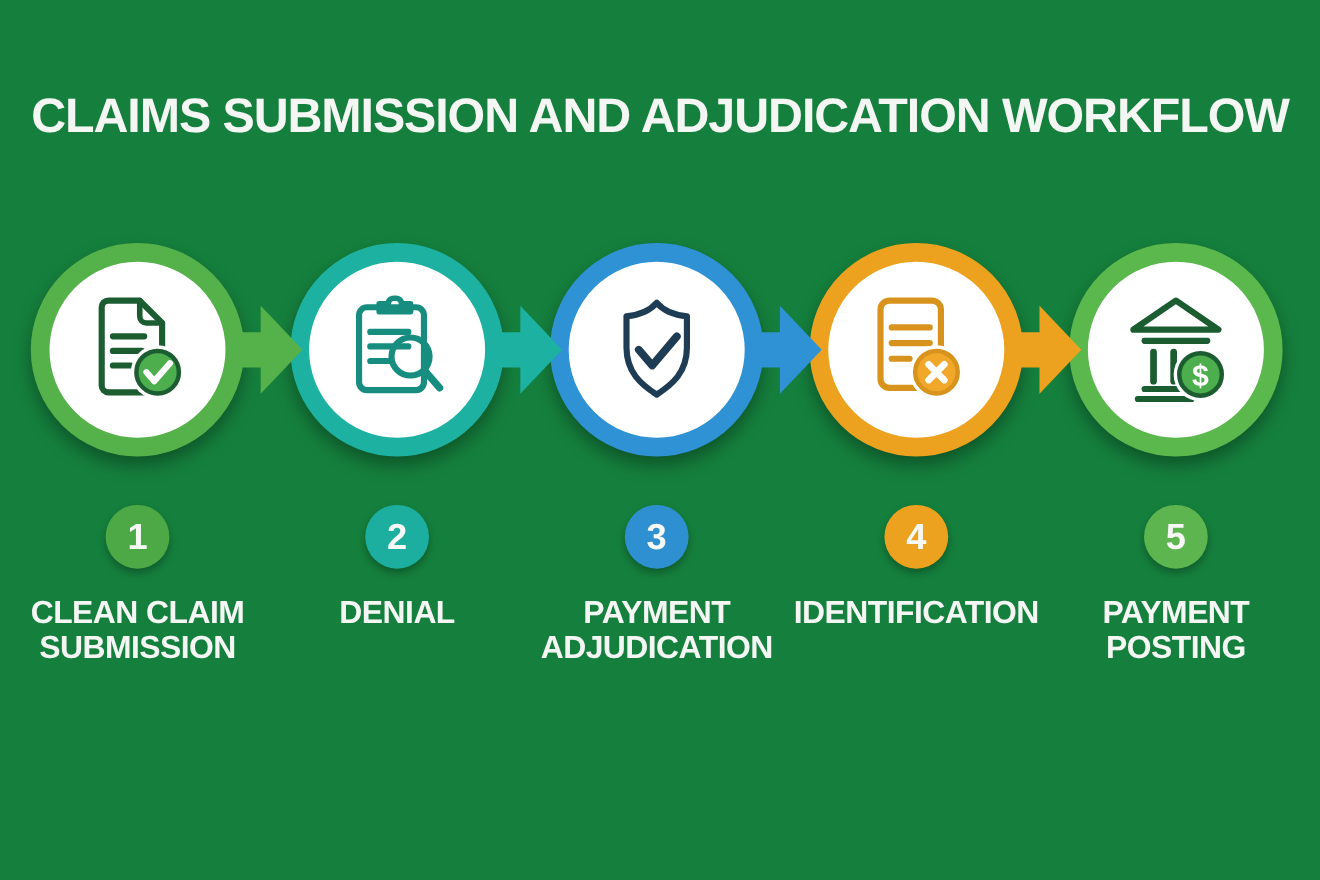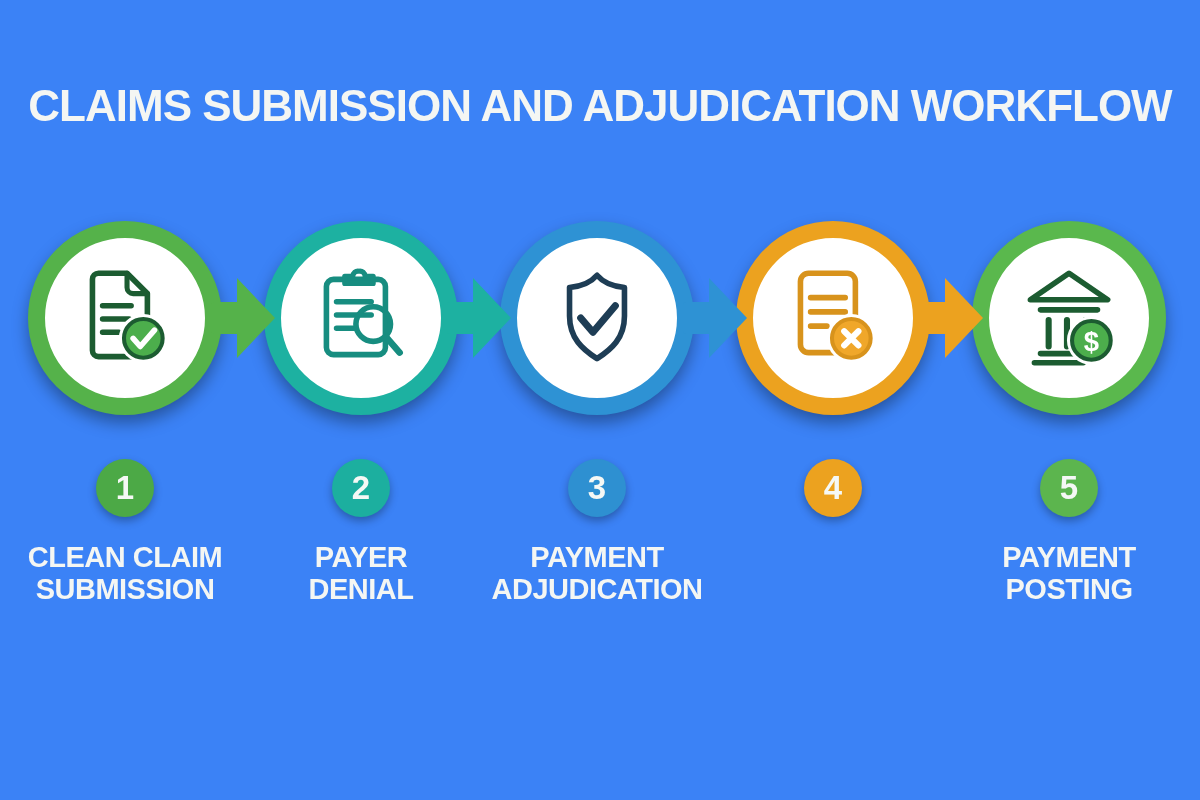--- a/index.html
+++ b/index.html
@@ -1,19 +1,19 @@
 <!DOCTYPE html>
 <html><head>
 <meta charset="utf-8">
 <style>
   html,body{margin:0;padding:0;background:#0c2d15;}
   *{box-sizing:border-box;}
   #page{
     position:relative;width:1200px;height:800px;overflow:hidden;
-    background:#3b82f6;
+    background:#15803d;
     font-family:"Liberation Sans", sans-serif;
   }
   .title{
     position:absolute;top:80px;left:0;width:1200px;
     text-align:center;color:#f4f6f3;font-size:44px;font-weight:bold;
     letter-spacing:-1px;line-height:52px;white-space:nowrap;
   }
   .step{position:absolute;top:0;width:236px;height:800px;}
   .circle{
     position:absolute;top:221px;left:21px;width:194px;height:194px;
@@ -71,21 +71,20 @@
       <svg width="118" height="118" viewBox="0 0 116 116">
         <rect class="icon-stroke" stroke-width="5.5" x="24" y="20" width="58" height="74" rx="7"></rect>
         <path class="icon-stroke" stroke-width="5" fill="#ffffff" d="M42,24 v-7 h8 a5,5 0 0 1 6,-5 a5,5 0 0 1 6,5 h8 v7 Z"></path>
         <path class="icon-stroke" stroke-width="5.5" d="M34,42 H68 M34,55 H68 M34,68 H52"></path>
         <circle class="icon-stroke" stroke-width="5.5" fill="#ffffff" cx="70" cy="64" r="17"></circle>
         <path class="icon-stroke" stroke-width="6.5" d="M83,77 L96,92"></path>
       </svg>
     </div>
     <div class="badge">2</div>
     <div class="label">
-      <div>PAYER</div>
       <div>DENIAL</div>
     </div>
   </div>
 
   <div class="step" style="left: 479px; --ring: #2e92d4; --icon: #1e3d55; --badge: #2e90d1; --accent: #2e92d4;">
     <div class="circle">
       <svg width="118" height="118" viewBox="0 0 116 116">
         <path class="icon-stroke" stroke-width="5.5" d="M58,16 C52,23 43,27 31,28 V56 c0,22 13,33 27,42 14,-9 27,-20 27,-42 V28 C73,27 64,23 58,16 Z"></path>
         <path class="icon-stroke" stroke-width="7" d="M42,58 L54,72 L76,46"></path>
       </svg>
@@ -102,20 +101,21 @@
       <svg width="118" height="118" viewBox="0 0 116 116">
         <rect class="icon-stroke" stroke-width="5.5" x="26" y="14" width="54" height="78" rx="8"></rect>
         <path class="icon-stroke" stroke-width="5.5" d="M36,38 H70 M36,52 H70 M36,66 H52"></path>
         <circle class="halo" cx="76" cy="78" r="24"></circle>
         <circle class="accent-circle" stroke-width="4" cx="76" cy="78" r="19"></circle>
         <path class="white-stroke" stroke-width="6" d="M69,71 L83,85 M83,71 L69,85"></path>
       </svg>
     </div>
     <div class="badge">4</div>
     <div class="label">
+      <div>IDENTIFICATION</div>
     </div>
   </div>
 
   <div class="step" style="left: 951px; --ring: #5ab84d; --icon: #1c5c31; --badge: #5cb54e; --accent: #4cae4c;">
     <div class="circle">
       <svg width="118" height="118" viewBox="0 0 116 116">
         <path class="icon-stroke" stroke-width="5.5" d="M58,14 L96,40 H20 Z"></path>
         <path class="icon-stroke" stroke-width="5.5" d="M30,50 H86"></path>
         <path class="icon-stroke" stroke-width="6" d="M38,60 V86 M56,60 V86 M74,60 V68"></path>
         <path class="icon-stroke" stroke-width="5.5" d="M30,93 H66 M24,102 H72"></path>

